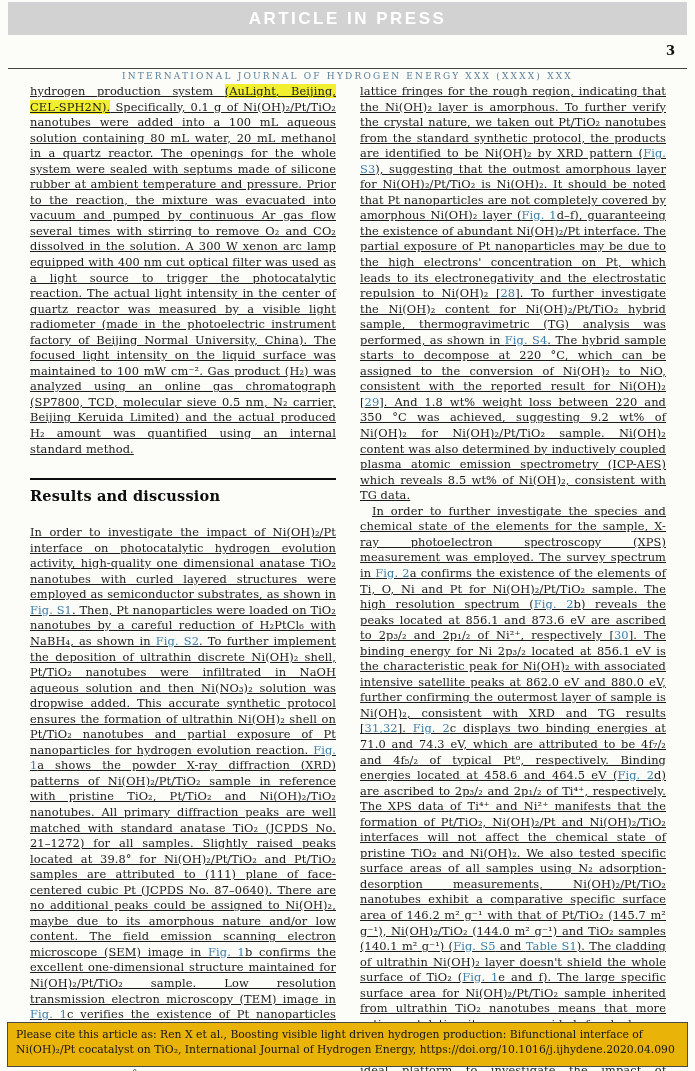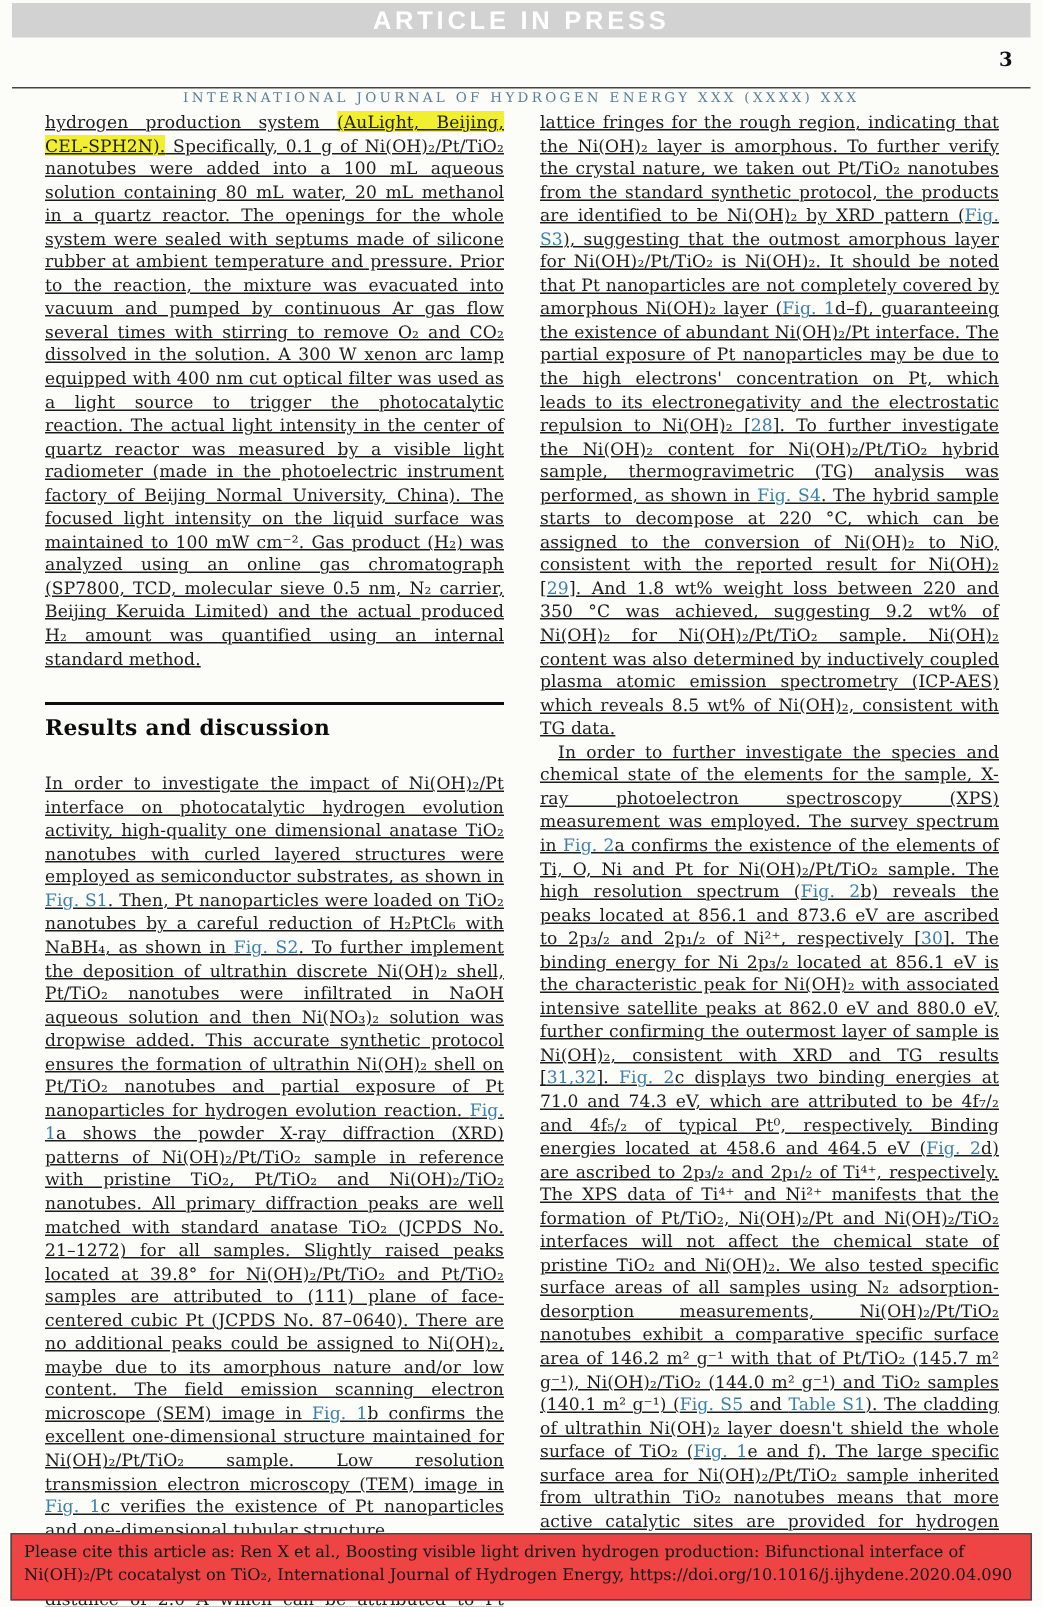--- a/index.html
+++ b/index.html
@@ -13,21 +13,21 @@
   html,body{width:695px;height:1071px;}
   body{
     position:relative;
     background:#fcfcf9;
     font-family:"DejaVu Serif","Liberation Serif",serif;
     color:var(--ink);
     overflow:hidden;
   }
   .banner{
     margin:2px 8px 0 8px;
-    height:23px;
+    height:33px;
     background:var(--banner-bg);
     display:flex;align-items:center;justify-content:center;
   }
   .banner-text{
     color:#ffffff;
     font-family:"Liberation Sans","DejaVu Sans",sans-serif;
     font-weight:bold;
     font-size:17px;
     letter-spacing:2.5px;
   }
@@ -85,21 +85,21 @@
     margin:7px 0 21px 0;
     letter-spacing:0.2px;
     font-family:"DejaVu Serif",serif;
   }
   .run-link{color:var(--link);}
   .run-hl{background:var(--hl);}
   .footer-box{
     position:absolute;
     left:7px;right:7px;bottom:4px;
     border:1.4px solid #4a4a4a;
-    background:#ef4444;
+    background:#eab308;
     padding:5px 8px 9px 8px;
   }
   .footer-text{
     font-size:10.8px;
     line-height:14.5px;
     text-align:left;
     color:#161616;
   }
 </style>
 </head>

